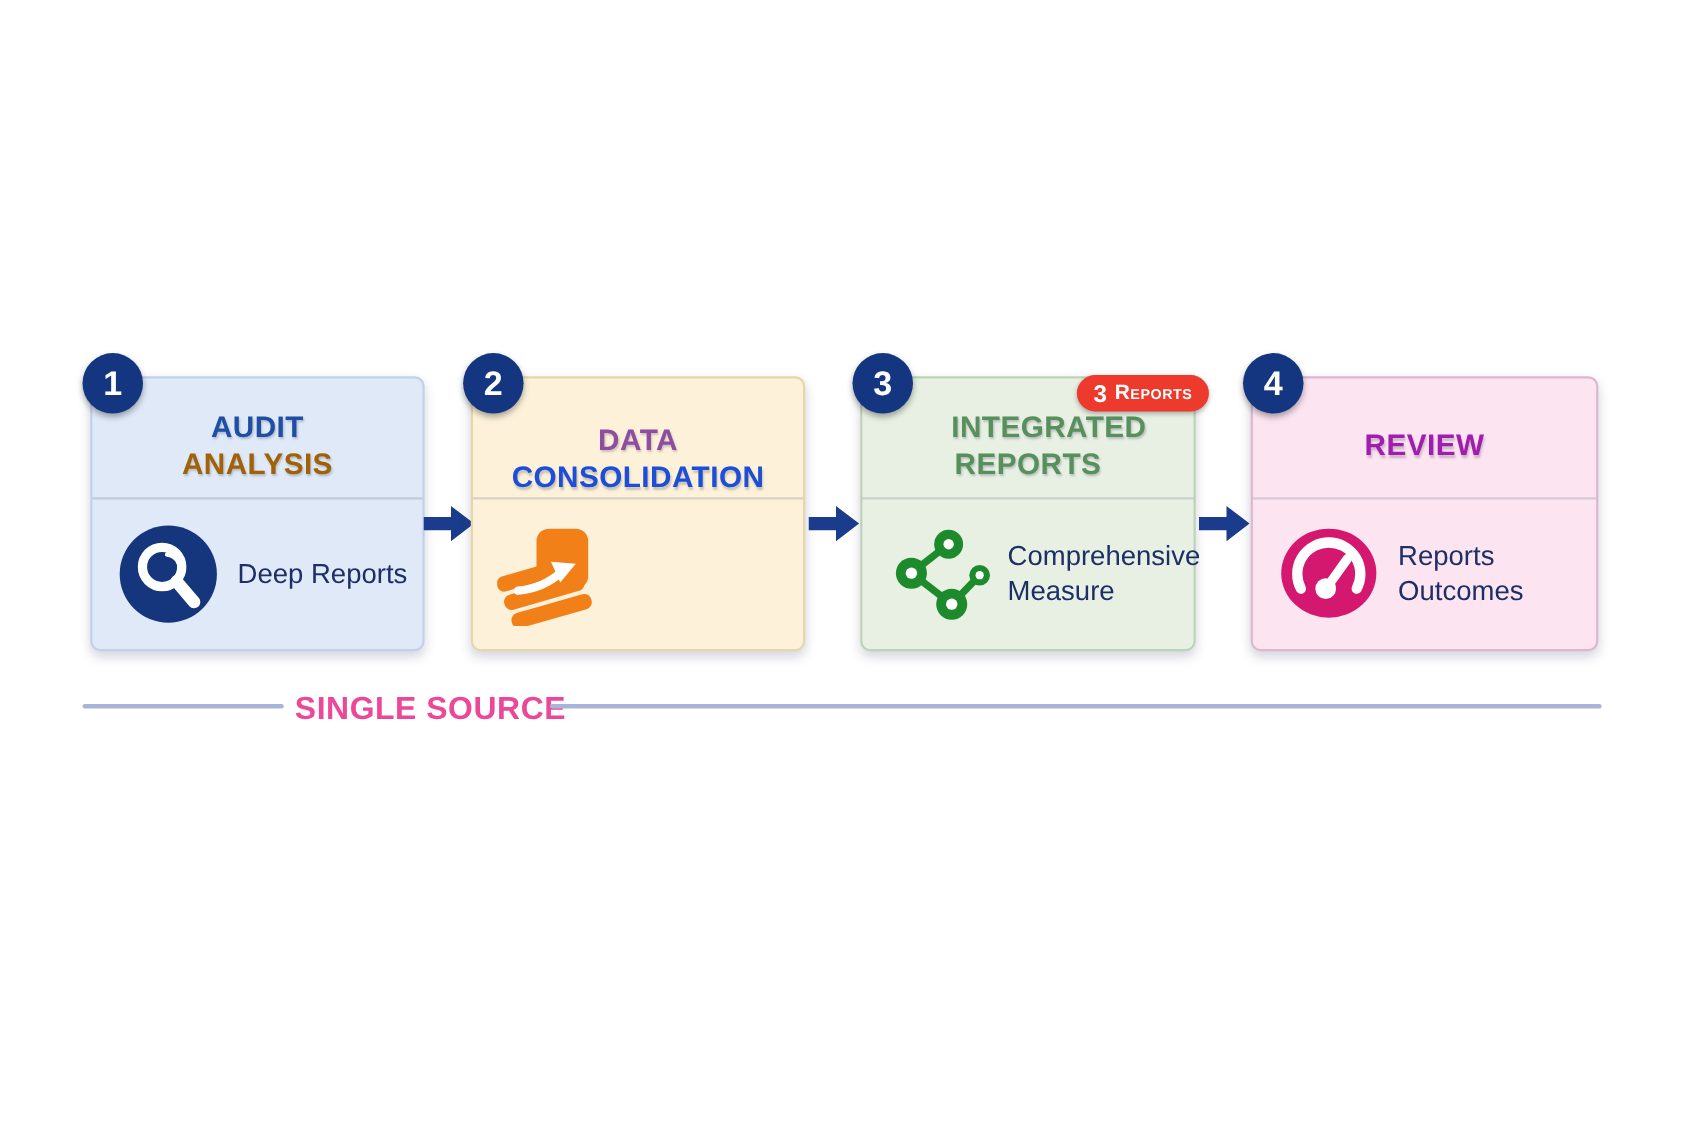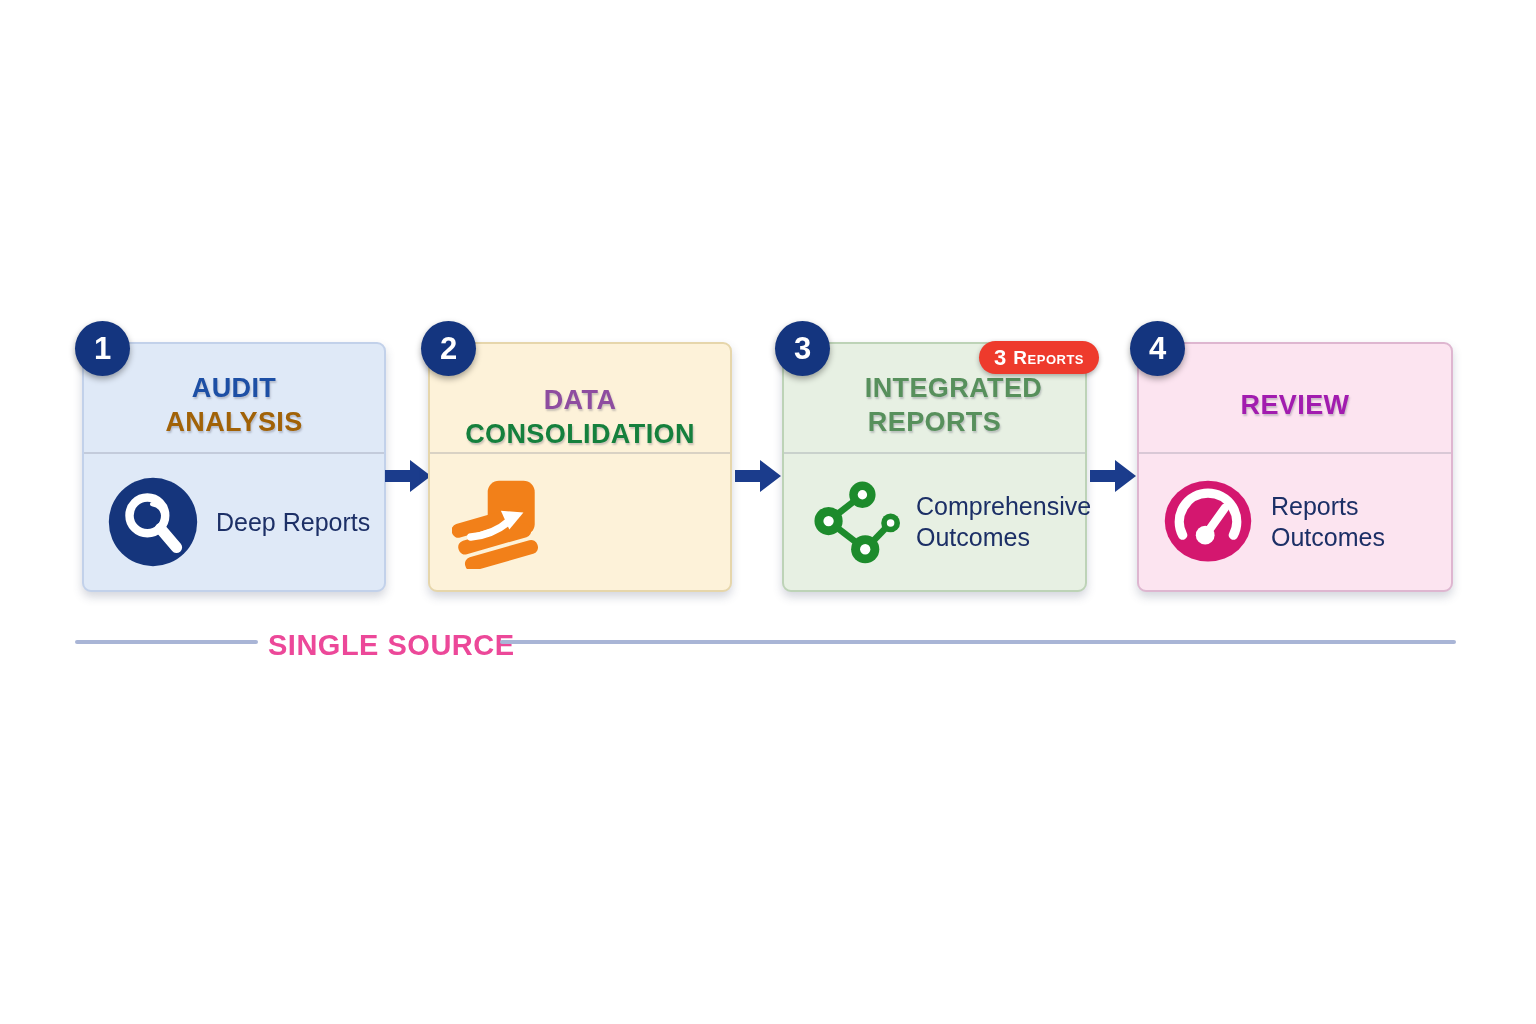--- a/index.html
+++ b/index.html
@@ -133,21 +133,21 @@
         <polygon points="0,12 25,12 25,2 46,18 25,34 25,24 0,24" fill="currentColor"></polygon>
       </svg>
   </span>
 
   <article class="step-card" style="left: 428px; width: 304px; background-color: rgb(253, 242, 217); border-color: rgb(230, 214, 171);">
     <div class="step-badge" style="background-color: rgb(20, 53, 127);">
       <span>2</span>
     </div>
     <header class="card-title">
       <span class="t-line" style="color: rgb(142, 77, 160); margin-top: 24px;">DATA</span>
-      <span class="t-line" style="color: #15803d; text-align: right;">CONSOLIDATION</span>
+      <span class="t-line" style="color: #1d4ed8; text-align: right;">CONSOLIDATION</span>
     </header>
     <div class="card-body">
       <span class="icon-wrap" style="color: rgb(242, 128, 25);">
         <svg viewBox="0 0 100 100">
           <g fill="currentColor">
             <rect x="38" y="6" width="50" height="58" rx="12"></rect>
             <g transform="rotate(-16 50 62)">
               <rect x="2" y="40" width="80" height="15" rx="7"></rect>
               <rect x="4" y="59" width="80" height="15" rx="7"></rect>
               <rect x="6" y="78" width="80" height="15" rx="7"></rect>
@@ -193,21 +193,21 @@
             <circle cx="90" cy="51" r="10"></circle>
           </g>
           <g fill="#ffffff">
             <circle cx="60" cy="21" r="5"></circle>
             <circle cx="24" cy="49" r="5.5"></circle>
             <circle cx="63" cy="79" r="5.5"></circle>
             <circle cx="90" cy="51" r="4"></circle>
           </g>
         </svg>
       </span>
-      <p class="subtitle">Comprehensive Outcomes</p>
+      <p class="subtitle">Comprehensive Measure</p>
     </div>
   </article>
 
   <span class="flow-arrow" style="left: 1090px; color: rgb(27, 60, 140);">
     <svg viewBox="0 0 46 36">
         <polygon points="0,12 25,12 25,2 46,18 25,34 25,24 0,24" fill="currentColor"></polygon>
       </svg>
   </span>
 
   <article class="step-card" style="left: 1137px; width: 316px; background-color: rgb(252, 228, 240); border-color: rgb(222, 182, 208);">

